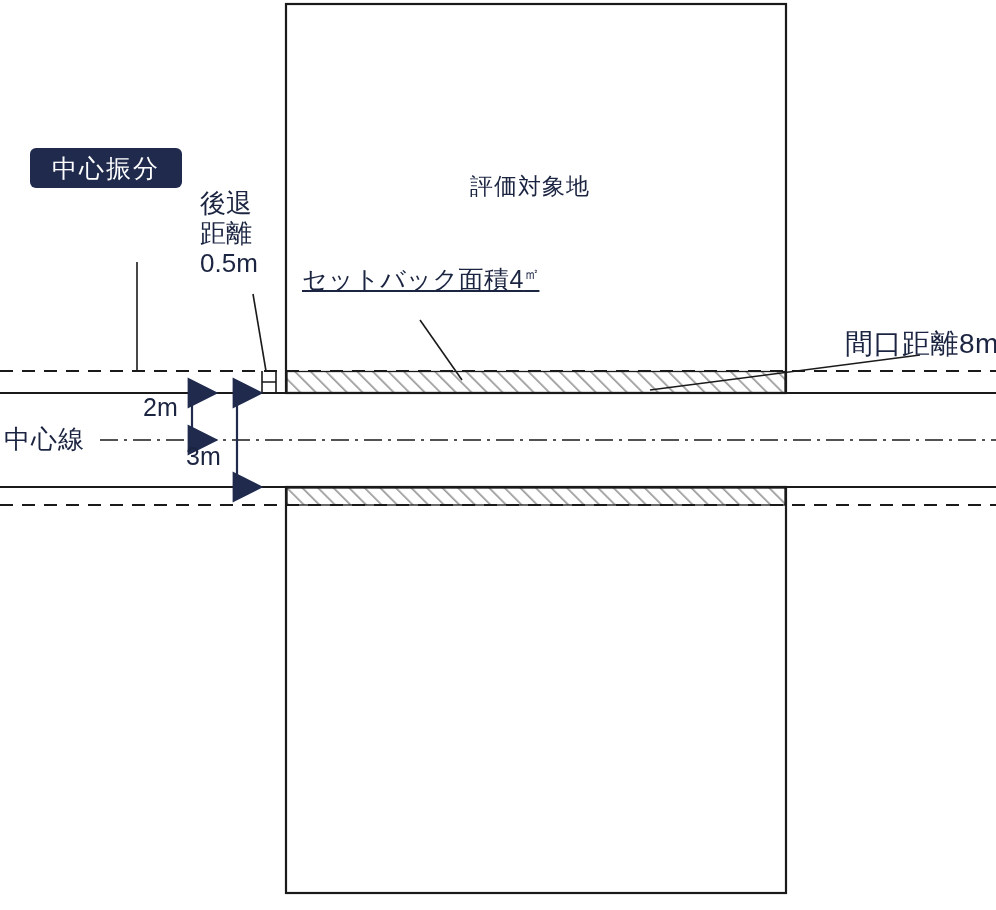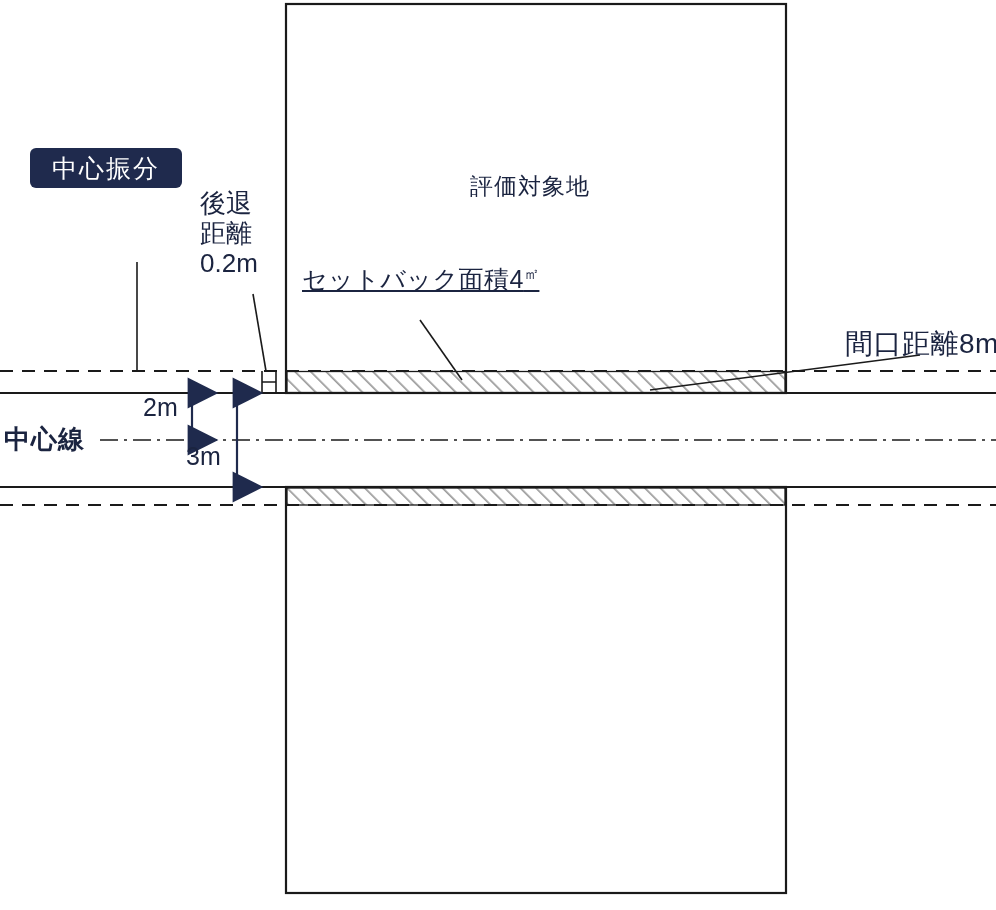--- a/index.html
+++ b/index.html
@@ -38,21 +38,21 @@
     align-items: center;
     justify-content: center;
     letter-spacing: 2px;
     box-sizing: border-box;
   }
   .t-setbackline { left: 2px;  top: 219px;  font-size: 26px; letter-spacing: 0.5px; }
   .t-kotai       { left: 200px; top: 188px; font-size: 26px; text-align: left; width: 72px; }
   .t-hyouka      { left: 470px; top: 173px; font-size: 23px; letter-spacing: 1px; }
   .t-sbarea      { left: 302px; top: 265px; font-size: 25px; letter-spacing: 0.5px; text-decoration: underline; }
   .t-maguchi     { left: 845px; top: 311px; font-size: 28px; letter-spacing: 0.5px; margin-top: 17px; }
-  .t-chushinsen  { left: 4px;   top: 424px; font-size: 26px; letter-spacing: 1px; font-weight: bold; }
+  .t-chushinsen  { left: 4px;   top: 424px; font-size: 26px; letter-spacing: 1px; }
   .t-road        { left: 398px; top: 422px; font-size: 25px; letter-spacing: 0.5px; }
   .t-2m          { left: 143px; top: 393px; font-size: 25px; }
   .t-3m          { left: 186px; top: 442px; font-size: 25px; }
   .sup { font-size: 0.62em; vertical-align: super; letter-spacing: 0; }
   .badge-main { left: 30px; top: 148px; width: 152px; height: 40px; font-size: 25px; }
 </style>
 </head>
 <body>
 
 <div id="stage">
@@ -94,21 +94,21 @@
     <line x1="650" y1="390" x2="920" y2="355" stroke="#1a1a1a" stroke-width="1.6"></line>
 
     <line x1="192" y1="393" x2="192" y2="440" stroke="#1f2a4d" stroke-width="2.2" marker-start="url(#arrUp)" marker-end="url(#arrUp)"></line>
 
     <line x1="237" y1="393" x2="237" y2="487" stroke="#1f2a4d" stroke-width="2.2" marker-start="url(#arrUp)" marker-end="url(#arrUp)"></line>
   </svg>
 
   <div class="badge badge-main">中心振分</div>
 
 
-  <div class="lbl t-kotai"><span>後退</span><br><span>距離</span><br><span>0.2m</span></div>
+  <div class="lbl t-kotai"><span>後退</span><br><span>距離</span><br><span>0.5m</span></div>
 
   <div class="lbl t-hyouka">評価対象地</div>
 
   <div class="lbl t-sbarea"><span>セットバック面積4</span><span class="sup">㎡</span></div>
 
   <div class="lbl t-maguchi">間口距離8m</div>
 
   <div class="lbl t-chushinsen">中心線</div>
 
 

